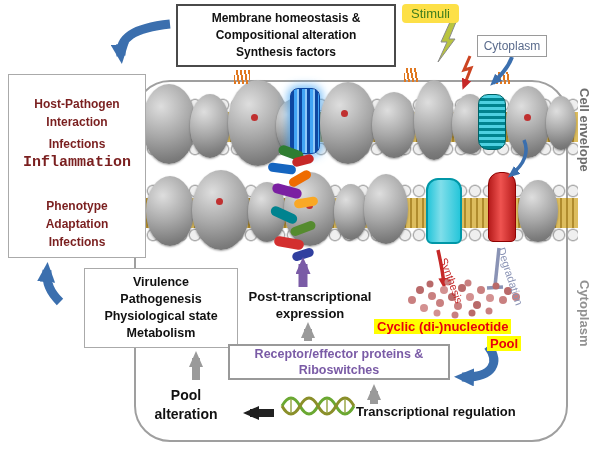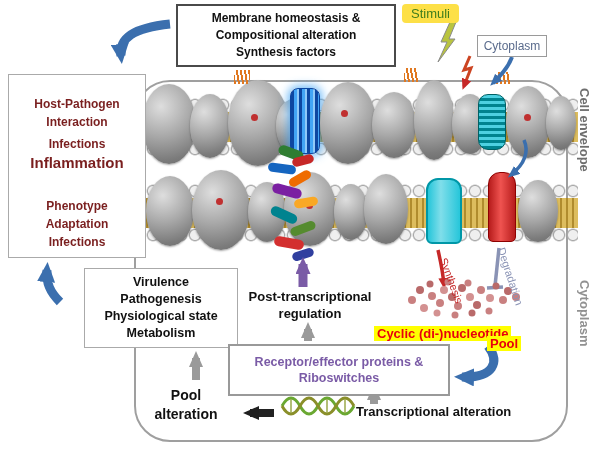--- a/index.html
+++ b/index.html
@@ -46,27 +46,27 @@
   .top-box{left:176px;top:4px;width:212px;border:2px solid #4a4a4a;padding:4px 2px;
     font-weight:bold;font-size:12px;line-height:17px;color:#111;}
   .stimuli{left:402px;top:4px;background:#fde047;color:#3f7d1d;font-weight:normal;font-size:13px;
     padding:2px 9px;border-radius:4px;}
   .receptor-box{left:477px;top:35px;width:64px;border:1px solid #9a9a9a;color:#5a6b8c;
     font-size:12px;padding:3px 2px;}
   .hp-box{left:8px;top:74px;width:138px;height:184px;border:1px solid #aaa;
     color:#7a1f1f;font-weight:bold;font-size:12px;line-height:18px;padding-top:20px;box-sizing:border-box;}
   .hp-gap{margin-top:4px;}
   .hp-gap2{margin-top:24px;}
-  .hp-big{font-size:15px;line-height:20px;}
+  .hp-big{font-size:15px;line-height:20px;font-family:Liberation Mono, monospace;}
   .vir-box{left:84px;top:268px;width:148px;border:1px solid #aaa;color:#111;
     font-weight:bold;font-size:12.5px;line-height:17px;padding:5px 2px;}
   .ptr{left:228px;top:288px;width:164px;text-align:center;font-weight:bold;font-size:13px;line-height:17px;color:#111;}
   .re-box{left:228px;top:344px;width:218px;border:2px solid #999;color:#7a5ba6;
-    font-weight:bold;font-size:12.5px;line-height:16px;padding:8px 0;}
-  .pool1{left:374px;top:319px;background:#ffff00;color:#e8000d;font-weight:bold;font-size:13px;padding:0 3px;margin-top:7px;}
+    font-weight:bold;font-size:12.5px;line-height:16px;padding:0 0;}
+  .pool1{left:374px;top:319px;background:#ffff00;color:#e8000d;font-weight:bold;font-size:13px;padding:0 3px;}
   .pool2{left:487px;top:336px;background:#ffff00;color:#e8000d;font-weight:bold;font-size:13px;padding:0 3px;}
   .gene{left:138px;top:386px;width:96px;text-align:center;font-weight:bold;font-size:14px;line-height:19px;color:#111;}
   .transcr{left:356px;top:404px;font-weight:bold;font-size:13px;color:#111;}
   .vert{writing-mode:vertical-rl;font-weight:bold;font-size:13px;}
   .cellenv{left:577px;top:88px;color:#6e6e6e;}
   .cyto{left:577px;top:280px;color:#919191;}
   .synth{left:449px;top:256px;color:#c62828;font-size:11px;transform:rotate(70deg);transform-origin:left top;}
   .degr{left:507px;top:246px;color:#8a93b5;font-size:11px;transform:rotate(72deg);transform-origin:left top;}
 </style>
 </head>
@@ -248,37 +248,37 @@
 
   <div class="box vir-box">
     <div>Virulence</div>
     <div>Pathogenesis</div>
     <div>Physiological state</div>
     <div>Metabolism</div>
   </div>
 
   <div class="txt ptr">
     <div>Post-transcriptional</div>
-    <div>regulation</div>
+    <div>expression</div>
   </div>
 
   <div class="box re-box">
     <div>Receptor/effector proteins &amp;</div>
     <div>Riboswitches</div>
   </div>
 
   <div class="txt pool1">Cyclic (di-)nucleotide</div>
   <div class="txt pool2">Pool</div>
 
   <div class="txt gene">
     <div>Pool</div>
     <div>alteration</div>
   </div>
 
-  <div class="txt transcr">Transcriptional alteration</div>
+  <div class="txt transcr">Transcriptional regulation</div>
 
   <div class="txt vert cellenv">Cell envelope</div>
   <div class="txt vert cyto">Cytoplasm</div>
 
   <div class="txt synth">Synthesis</div>
   <div class="txt degr">Degradation</div>
 
 </div>
 
 </body></html>

